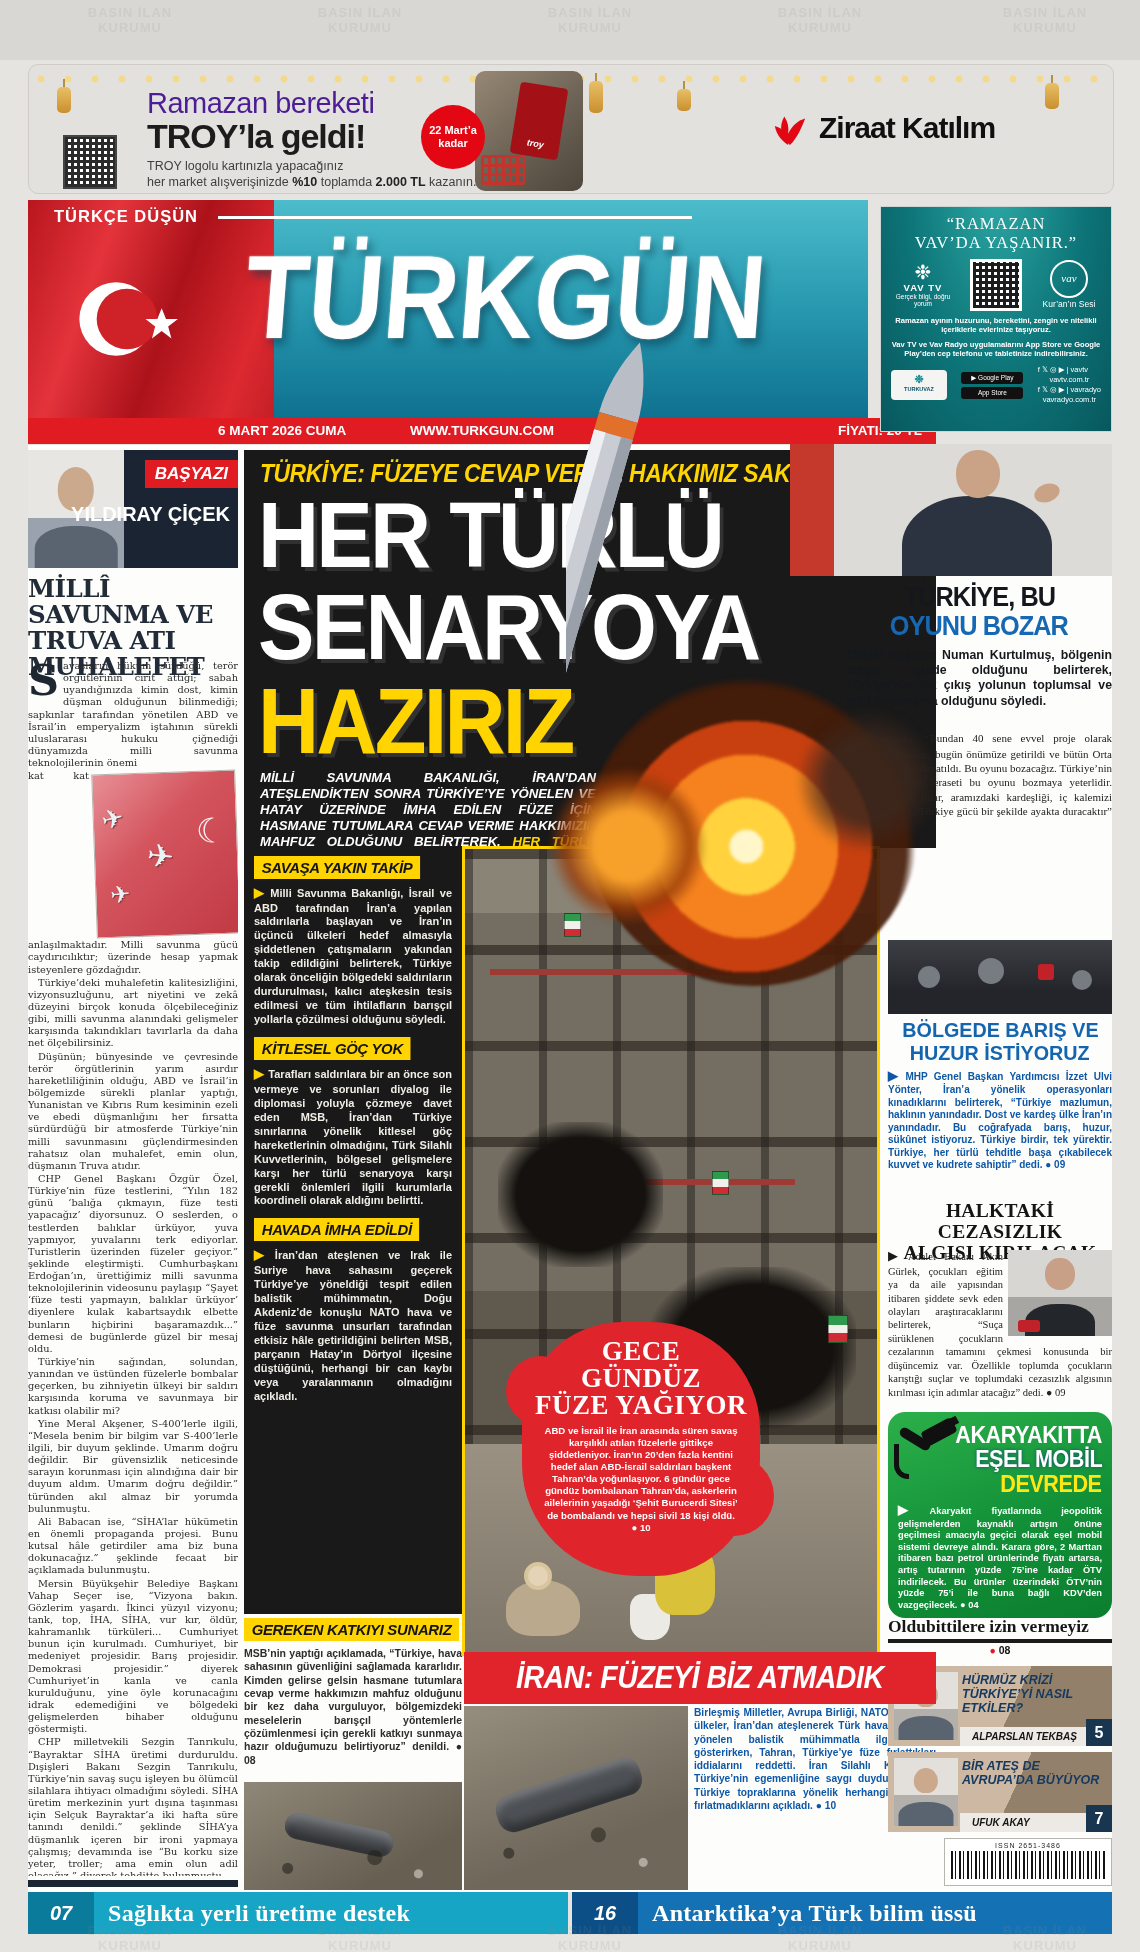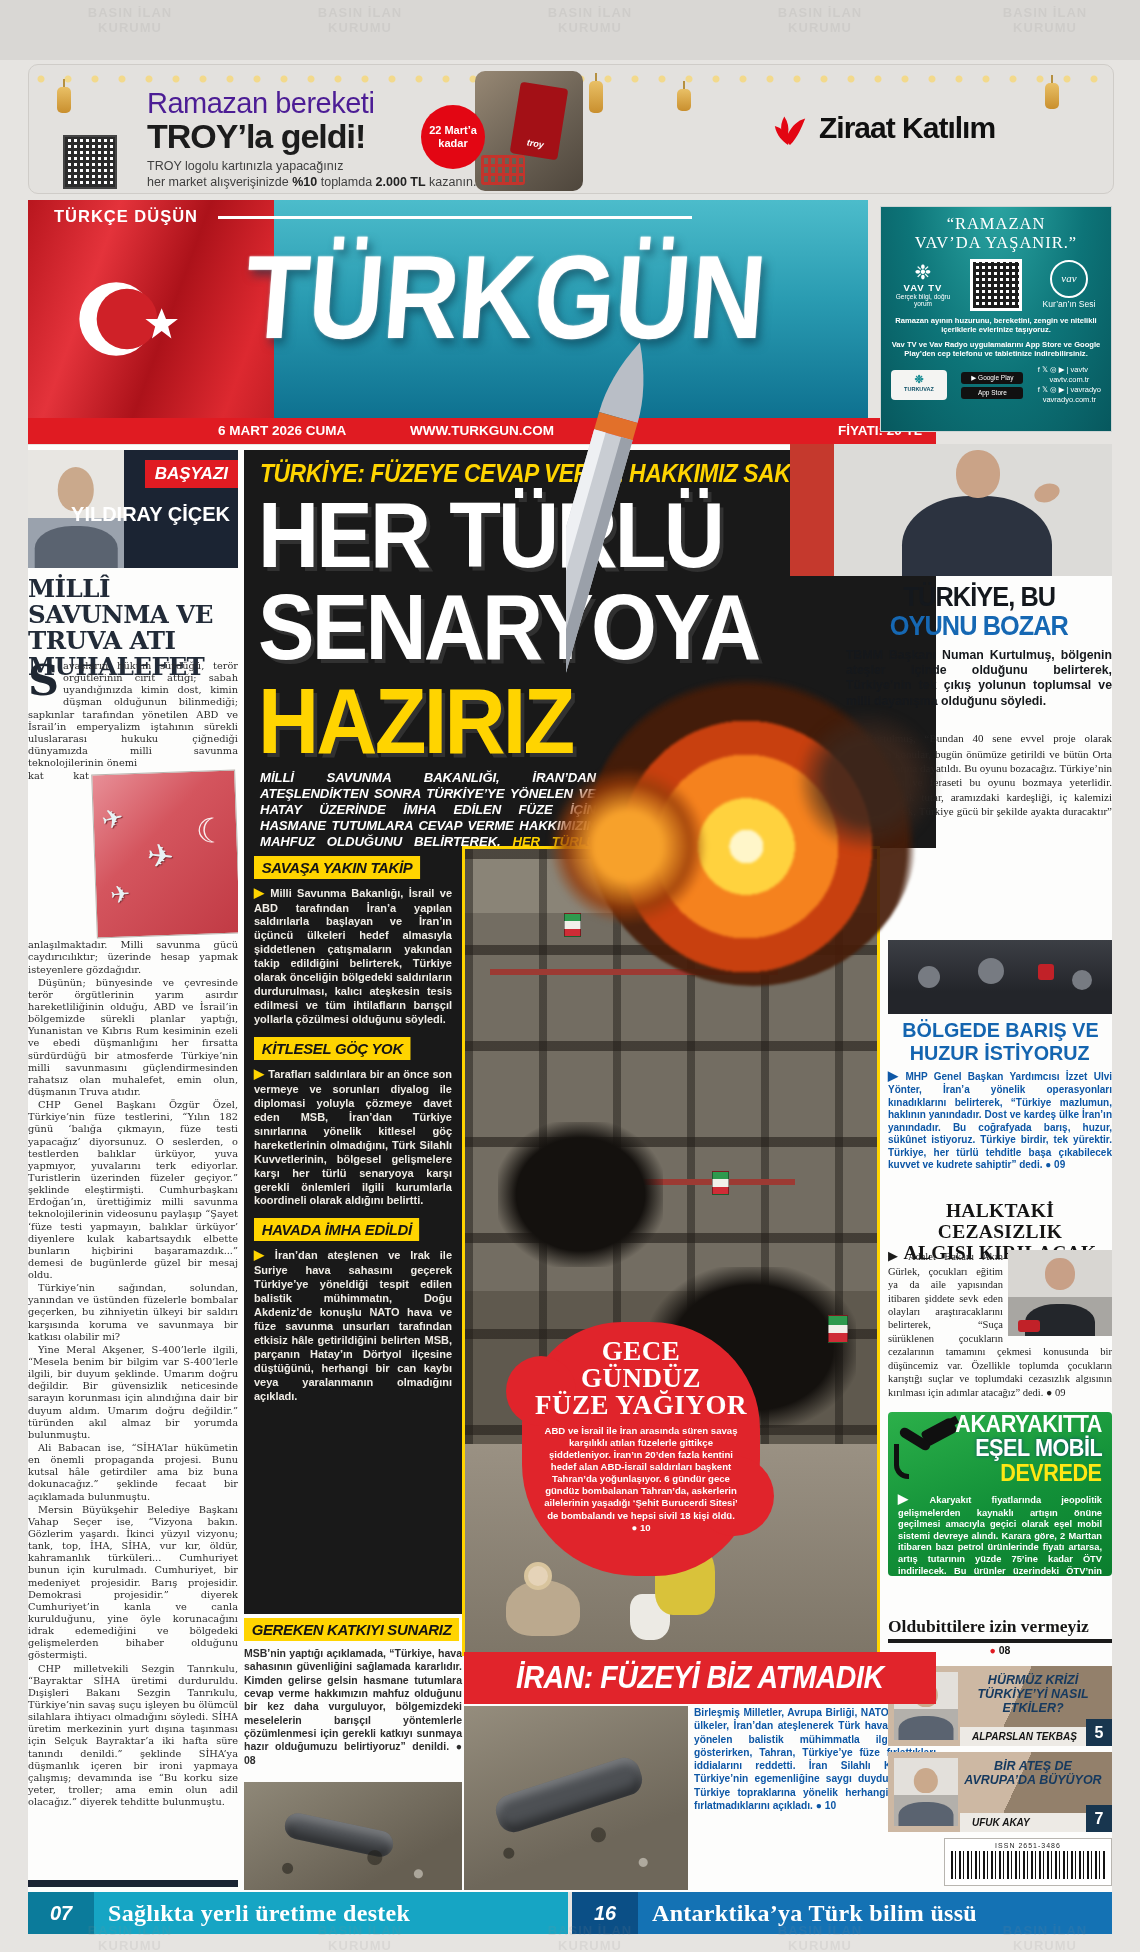--- a/index.html
+++ b/index.html
@@ -126,37 +126,37 @@
   .micred{position:absolute;width:16px;height:16px;border-radius:3px;background:#c12128;}
   .bolgedeH{left:888px;top:1018px;width:224px;text-align:center;color:#1465b0;font-weight:900;font-size:21px;line-height:1.1;z-index:3;}
   .bolgedeH span{display:inline-block;transform:scaleX(.94);white-space:nowrap;}
   .bolgedeB{left:888px;top:1068px;width:224px;color:#0d57a6;font-weight:800;font-size:10px;line-height:1.25;text-align:justify;z-index:3;}
   .halkH{left:888px;top:1200px;width:224px;text-align:center;font-family:"Liberation Serif",serif;font-weight:900;font-size:19.5px;line-height:1.08;color:#141414;letter-spacing:.3px;z-index:3;}
   .cezaB{left:888px;top:1248px;width:224px;height:160px;font-family:"Liberation Serif",serif;font-size:10.5px;line-height:1.28;color:#222;text-align:justify;z-index:3;overflow:hidden;}
   .gurlek{float:right;width:104px;height:86px;margin:2px 0 3px 5px;background:linear-gradient(180deg,#d8d6d2 0 55%,#a8a6a2 55%);position:relative;overflow:hidden;}
   .gurlek .gh{position:absolute;left:50%;top:8px;transform:translateX(-50%);width:30px;height:32px;background:#c8a087;border-radius:48%;}
   .gurlek .gs{position:absolute;left:50%;bottom:-8px;transform:translateX(-50%);width:70px;height:40px;background:#23262b;border-radius:45% 45% 0 0;}
   .gurlek .gm{position:absolute;left:10px;bottom:4px;width:22px;height:12px;background:#c12128;border-radius:3px;}
-  .green{left:888px;top:1412px;width:224px;height:164px;background:linear-gradient(160deg,#2cb04a 0%,#129038 55%,#0b7e2e 100%);border-radius:4px;z-index:3;box-sizing:border-box;padding:0 10px;overflow:hidden;}
+  .green{left:888px;top:1412px;width:224px;height:206px;background:linear-gradient(160deg,#2cb04a 0%,#129038 55%,#0b7e2e 100%);border-radius:17px;z-index:3;box-sizing:border-box;padding:11px 10px;overflow:hidden;}
   .green .t{color:#fff;font-weight:900;font-size:24px;line-height:1.02;text-align:right;letter-spacing:-.5px;}
   .green .t span{display:inline-block;transform:scaleX(.9);transform-origin:right center;white-space:nowrap;}
   .green .t.y{color:#ffe714;}
   .green .t.w2{text-shadow:0 0 4px rgba(10,60,120,.8);}
   .green .gb{margin-top:6px;color:#fff;font-weight:800;font-size:9.3px;line-height:1.25;text-align:justify;}
   .nozzle{position:absolute;left:8px;top:6px;width:64px;height:58px;}
   .nozzle .n1{position:absolute;left:26px;top:6px;width:34px;height:16px;background:#101010;border-radius:4px;transform:rotate(-28deg);}
   .nozzle .n2{position:absolute;left:50px;top:0px;width:12px;height:8px;background:#101010;transform:rotate(-28deg);}
   .nozzle .n3{position:absolute;left:2px;top:16px;width:34px;height:10px;background:#101010;border-radius:6px;transform:rotate(32deg);}
   .nozzle .n4{position:absolute;left:-2px;top:26px;width:10px;height:30px;border-left:5px solid #101010;border-bottom:5px solid #101010;border-radius:0 0 0 14px;}
   .oldu{left:888px;top:1616px;width:224px;z-index:3;font-family:"Liberation Serif",serif;font-weight:800;font-size:17.5px;color:#161616;border-bottom:4px solid #1b1b1b;padding-bottom:2px;white-space:nowrap;}
   .olduPage{left:888px;top:1644px;width:224px;text-align:center;font-size:10.5px;font-weight:900;color:#111;z-index:3;}
   .olduPage .rd{color:#e01b22;}
   .authbox{width:224px;height:80px;background:linear-gradient(115deg,#cdb8a3 0 55%,#93806b 55%);z-index:3;overflow:hidden;}
   .authbox .port{position:absolute;left:6px;top:6px;width:64px;height:68px;background:linear-gradient(180deg,#e3e0db 0 55%,#b3b0ab 55%);overflow:hidden;}
-  .authbox .atitle{position:absolute;right:8px;top:7px;width:142px;text-align:center;font-weight:900;font-style:italic;font-size:12.5px;line-height:1.12;color:#15395f;}
+  .authbox .atitle{position:absolute;right:8px;top:7px;width:142px;text-align:left;font-weight:900;font-style:italic;font-size:12.5px;line-height:1.12;color:#15395f;}
   .authbox .astrip{position:absolute;right:0;bottom:0;width:152px;height:19px;background:#edeae5;font-weight:900;font-style:italic;font-size:10px;color:#141414;line-height:19px;padding-left:12px;box-sizing:border-box;}
   .authbox .anum{position:absolute;right:0;bottom:0;width:26px;height:27px;background:#18364f;color:#fff;font-weight:900;font-size:16px;text-align:center;line-height:27px;}
   .barcode{left:944px;top:1838px;width:168px;height:48px;background:#fff;border:1px solid #b8b5b0;z-index:3;box-sizing:border-box;padding:3px 6px;text-align:center;}
   .barcode .issn{font-size:7px;color:#222;letter-spacing:1px;}
   .barcode .bars{margin-top:2px;height:28px;background:repeating-linear-gradient(90deg,#131313 0 2px,#fff 2px 4px,#131313 4px 5px,#fff 5px 8px);}
   
   .bbar{top:1892px;height:42px;z-index:4;color:#fff;display:flex;align-items:center;overflow:hidden;}
   .bbar .num{width:66px;height:42px;text-align:center;line-height:42px;font-weight:900;font-style:italic;font-size:20px;flex:none;}
   .bbar .txt{font-family:"Liberation Serif",serif;font-weight:bold;font-size:24px;margin-left:14px;white-space:nowrap;letter-spacing:.3px;}
   .bbarL{left:28px;width:540px;background:#16a5c4;}
@@ -282,20 +282,21 @@
   <p class="first"><span class="dropcap">S</span><span>avaşların hüküm sürdüğü, terör örgütlerinin cirit attığı; sabah uyandığınızda kimin dost, kimin düşman olduğunun bilinmediği; sapkınlar tarafından yönetilen ABD ve İsrail’in emperyalizm iştahının sürekli uluslararası hukuku çiğnediği dünyamızda milli savunma teknolojilerinin önemi</span></p>
   <div>
     <div class="droneimg">
       <span class="pl" style="left:8px;top:28px;font-size:26px;transform:rotate(-12deg);">✈</span>
       <span class="pl" style="left:52px;top:64px;font-size:32px;transform:rotate(8deg);">✈</span>
       <span class="pl" style="left:14px;top:106px;font-size:24px;transform:rotate(-4deg);">✈</span>
       <span class="cres">☾</span>
     </div>
     <p class="first">kat kat anlaşılmaktadır. Milli savunma gücü caydırıcılıktır; üzerinde hesap yapmak isteyenlere gözdağıdır.</p>
   </div>
+  <p>Türkiye’deki muhalefetin kalitesizliğini, vizyonsuzluğunu, art niyetini ve zekâ düzeyini birçok konuda ölçebileceğiniz gibi, milli savunma alanındaki gelişmeler karşısında takındıkları tavırlarla da daha net ölçebilirsiniz.</p>
   <p>Düşünün; bünyesinde ve çevresinde terör örgütlerinin yarım asırdır hareketliliğinin olduğu, ABD ve İsrail’in bölgemizde sürekli planlar yaptığı, Yunanistan ve Kıbrıs Rum kesiminin ezeli ve ebedi düşmanlığını her fırsatta sürdürdüğü bir atmosferde Türkiye’nin milli savunmasını güçlendirmesinden rahatsız olan muhalefet, emin olun, düşmanın Truva atıdır.</p>
   <p>CHP Genel Başkanı Özgür Özel, Türkiye’nin füze testlerini, “Yılın 182 günü ‘balığa çıkmayın, füze testi yapacağız’ diyorsunuz. O seslerden, o testlerden balıklar ürküyor, yuva yapmıyor, yuvalarını terk ediyorlar. Turistlerin üzerinden füzeler geçiyor.” şeklinde eleştirmişti. Cumhurbaşkanı Erdoğan’ın, ürettiğimiz milli savunma teknolojilerinin videosunu paylaşıp “Şayet ‘füze testi yapmayın, balıklar ürküyor’ diyenlere kulak kabartsaydık elbette bunların hiçbirini başaramazdık...” demesi de bugünlerde güzel bir mesaj oldu.</p>
   <p>Türkiye’nin sağından, solundan, yanından ve üstünden füzelerle bombalar geçerken, bu zihniyetin ülkeyi bir saldırı karşısında koruma ve savunmaya bir katkısı olabilir mi?</p>
   <p>Yine Meral Akşener, S-400’lerle ilgili, “Mesela benim bir bilgim var S-400’lerle ilgili, bir duyum şeklinde. Umarım doğru değildir. Bir güvensizlik neticesinde sarayın korunması için alındığına dair bir duyum aldım. Umarım doğru değildir.” türünden akıl almaz bir yorumda bulunmuştu.</p>
   <p>Ali Babacan ise, “SİHA’lar hükümetin en önemli propaganda projesi. Bunu kutsal hâle getirdiler ama biz buna dokunacağız.” şeklinde fecaat bir açıklamada bulunmuştu.</p>
   <p>Mersin Büyükşehir Belediye Başkanı Vahap Seçer ise, “Vizyona bakın. Gözlerim yaşardı. İkinci yüzyıl vizyonu; tank, top, İHA, SİHA, vur kır, öldür, kahramanlık türküleri... Cumhuriyet bunun için kurulmadı. Cumhuriyet, bir medeniyet projesidir. Barış projesidir. Demokrasi projesidir.” diyerek Cumhuriyet’in kanla ve canla kurulduğunu, yine öyle korunacağını idrak edemediğini ve bölgedeki gelişmelerden bihaber olduğunu göstermişti.</p>
   <p>CHP milletvekili Sezgin Tanrıkulu, “Bayraktar SİHA üretimi durduruldu. Dışişleri Bakanı Sezgin Tanrıkulu, Türkiye’nin savaş suçu işleyen bu ölümcül silahlara ihtiyacı olmadığını söyledi. SİHA üretim merkezinin yurt dışına taşınması için Selçuk Bayraktar’a iki hafta süre tanındı denildi.” şeklinde SİHA’ya düşmanlık içeren bir ironi yapmaya çalışmış; devamında ise “Bu korku size yeter, troller; ama emin olun adil olacağız.” diyerek tehditte bulunmuştu.</p>
 
 </div>
 <div class="abs navybar"></div>

